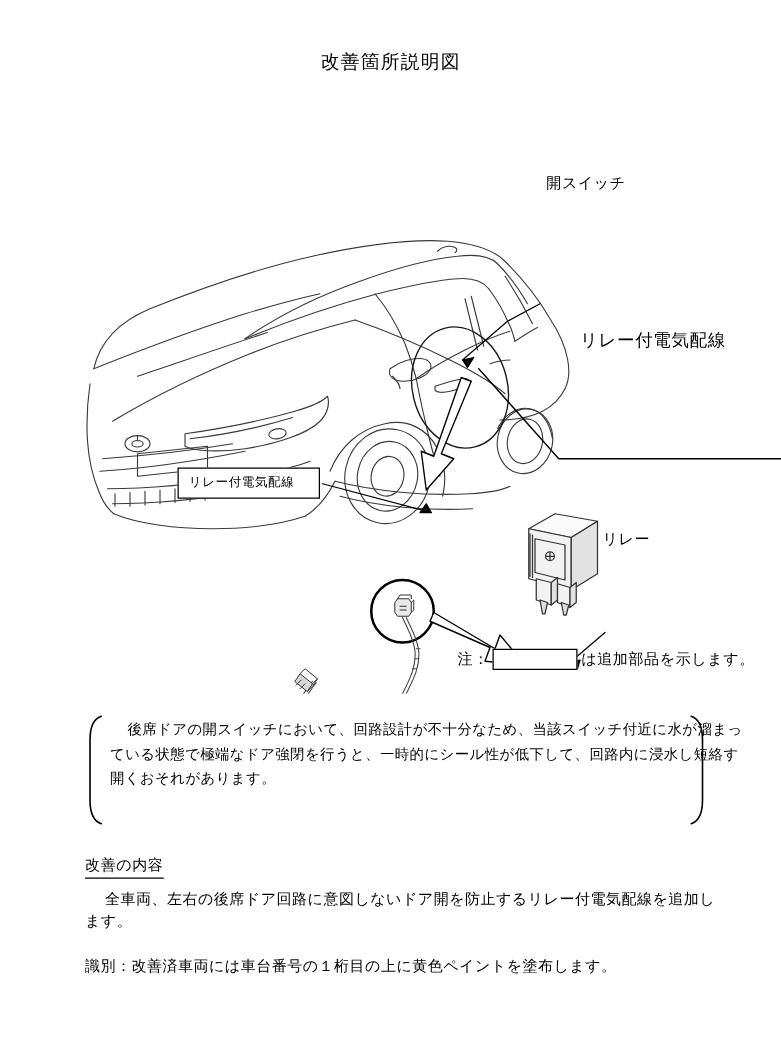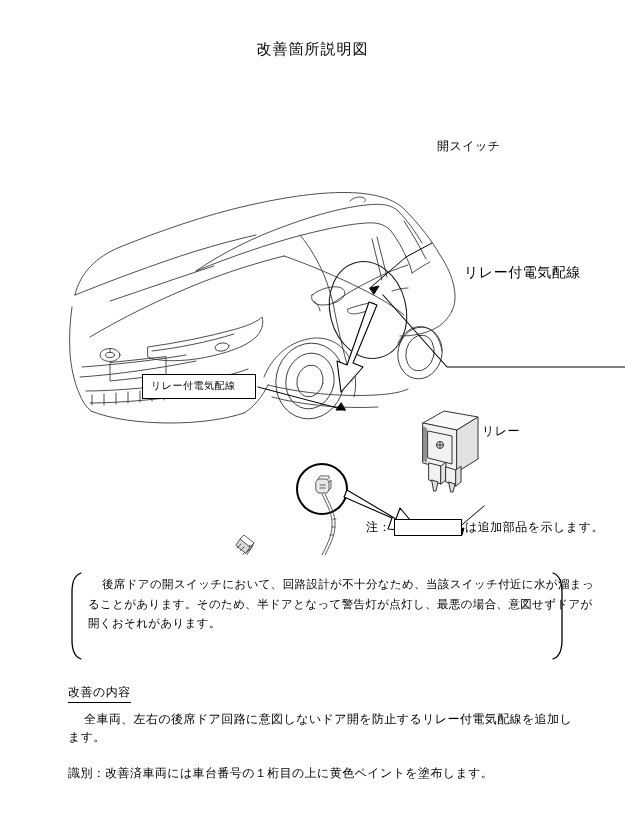--- a/index.html
+++ b/index.html
@@ -343,21 +343,21 @@
 
 <div class="desc-wrap">
   <svg class="desc-brace left" viewBox="0 0 14 88">
     <path d="M13,1 C7,3 4,9 4,20 L4,68 C4,79 7,85 13,87" fill="none" stroke="#000" stroke-width="1.3" stroke-linecap="round"></path>
   </svg>
   <svg class="desc-brace right" viewBox="0 0 14 88">
     <path d="M1,1 C7,3 10,9 10,20 L10,68 C10,79 7,85 1,87" fill="none" stroke="#000" stroke-width="1.3" stroke-linecap="round"></path>
   </svg>
   <div class="desc-text">
     <p class="indent">後席ドアの開スイッチにおいて、回路設計が不十分なため、当該スイッチ付近に水が溜まっ</p>
-    <p>ることがあります。そのため、半ドアとなって警告灯が点灯し、最悪の場合、意図せずドアが</p>
+    <p>ている状態で極端なドア強閉を行うと、一時的にシール性が低下して、回路内に浸水し短絡す</p>
     <p>開くおそれがあります。</p>
   </div>
 </div>
 
 <div class="sec-heading">改善の内容</div>
 <div class="sec-body">全車両、左右の後席ドア回路に意図しないドア開を防止するリレー付電気配線を追加します。</div>
 
 <div class="id-line">識別：改善済車両には車台番号の１桁目の上に黄色ペイントを塗布します。</div>
 
 </body></html>

